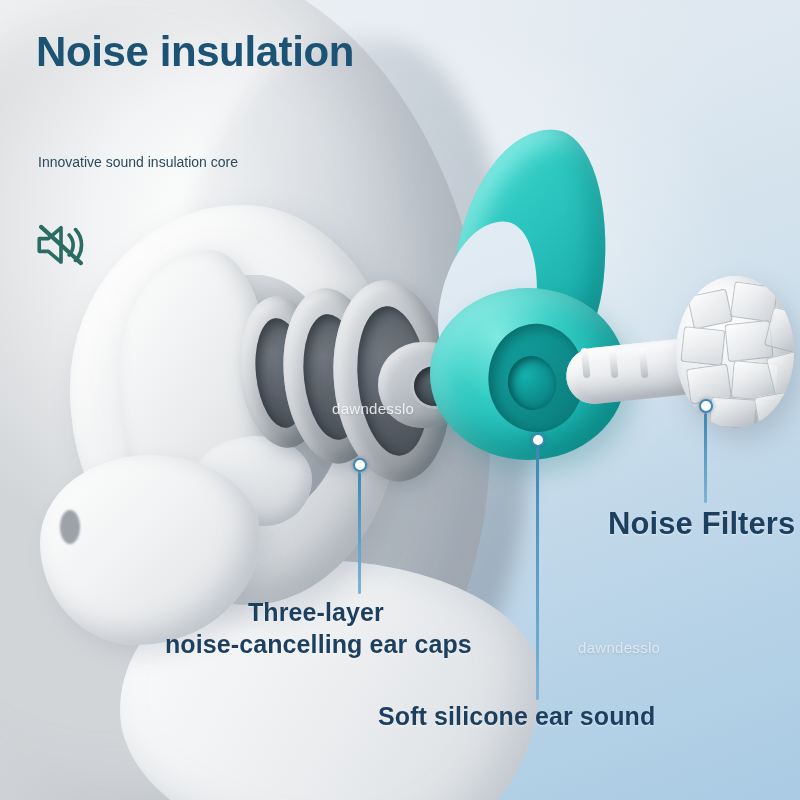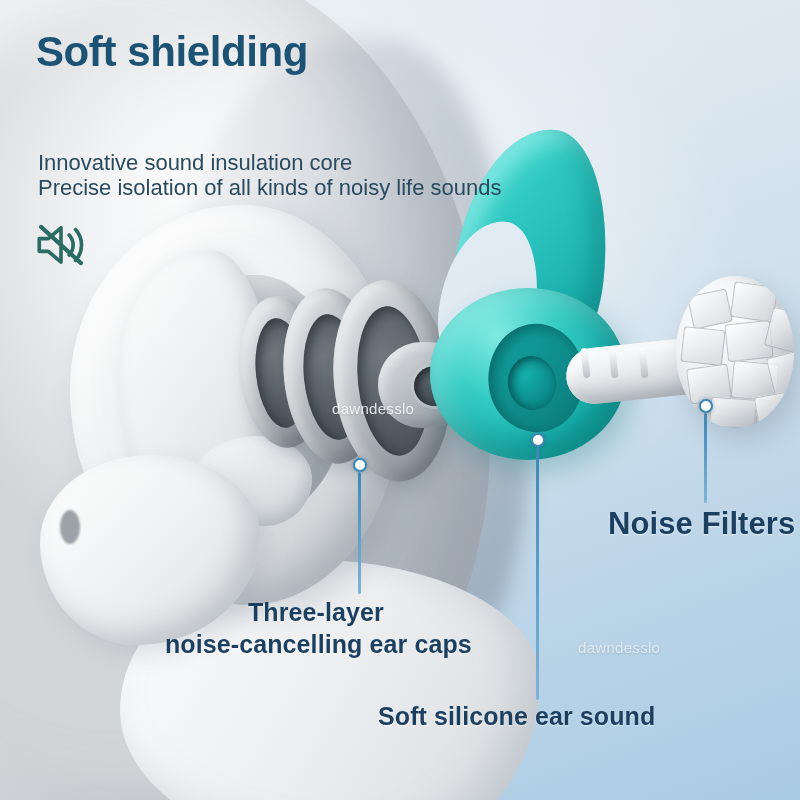--- a/index.html
+++ b/index.html
@@ -228,21 +228,21 @@
   .headline{
     position:absolute; left:36px; top:28px;
     color:#1c5274;
     font-size:42px; line-height:48px; font-weight:bold;
     letter-spacing:-.4px;
   }
   .headline div{ white-space:nowrap; }
   .sub{
     position:absolute; left:38px; top:150px;
     color:#2b4a5e;
-    font-size:22px; line-height:25px;
+    font-size:14px; line-height:25px;
   }
   .sub div{ white-space:nowrap; }
 
   .mute-icon{ position:absolute; left:32px; top:216px; width:58px; height:58px; }
 
   .watermark{
     position:absolute;
     color:rgba(255,255,255,.82);
     font-size:15px;
     letter-spacing:.3px;
@@ -303,26 +303,25 @@
       <div class="hex" style="left:92px;top:34px;width:34px;height:40px;transform:rotate(14deg);"></div>
       <div class="hex" style="left:12px;top:90px;width:42px;height:36px;transform:rotate(-8deg);"></div>
       <div class="hex" style="left:56px;top:86px;width:46px;height:38px;transform:rotate(5deg);"></div>
       <div class="hex" style="left:94px;top:78px;width:32px;height:40px;transform:rotate(-14deg);"></div>
       <div class="hex" style="left:34px;top:122px;width:46px;height:30px;transform:rotate(4deg);"></div>
       <div class="hex" style="left:80px;top:118px;width:38px;height:32px;transform:rotate(-10deg);"></div>
     </div>
   </div>
 
   <div class="headline">
-    <div>Soft shielding</div>
+    <div>Noise insulation</div>
   </div>
 
   <div class="sub">
     <div>Innovative sound insulation core</div>
-    <div>Precise isolation of all kinds of noisy life sounds</div>
   </div>
 
   <div class="mute-icon">
     <svg viewBox="0 0 64 64" width="58" height="58" fill="none" stroke="#2a6b63" stroke-width="4" stroke-linecap="round" stroke-linejoin="round">
       <path d="M8 25 L18 25 L32 13 L32 51 L18 39 L8 39 Z"></path>
       <path d="M41 21 a16 16 0 0 1 0 22"></path>
       <path d="M48 15 a25 25 0 0 1 0 34"></path>
       <line x1="10" y1="12" x2="54" y2="52" stroke-width="4.5"></line>
     </svg>
   </div>

